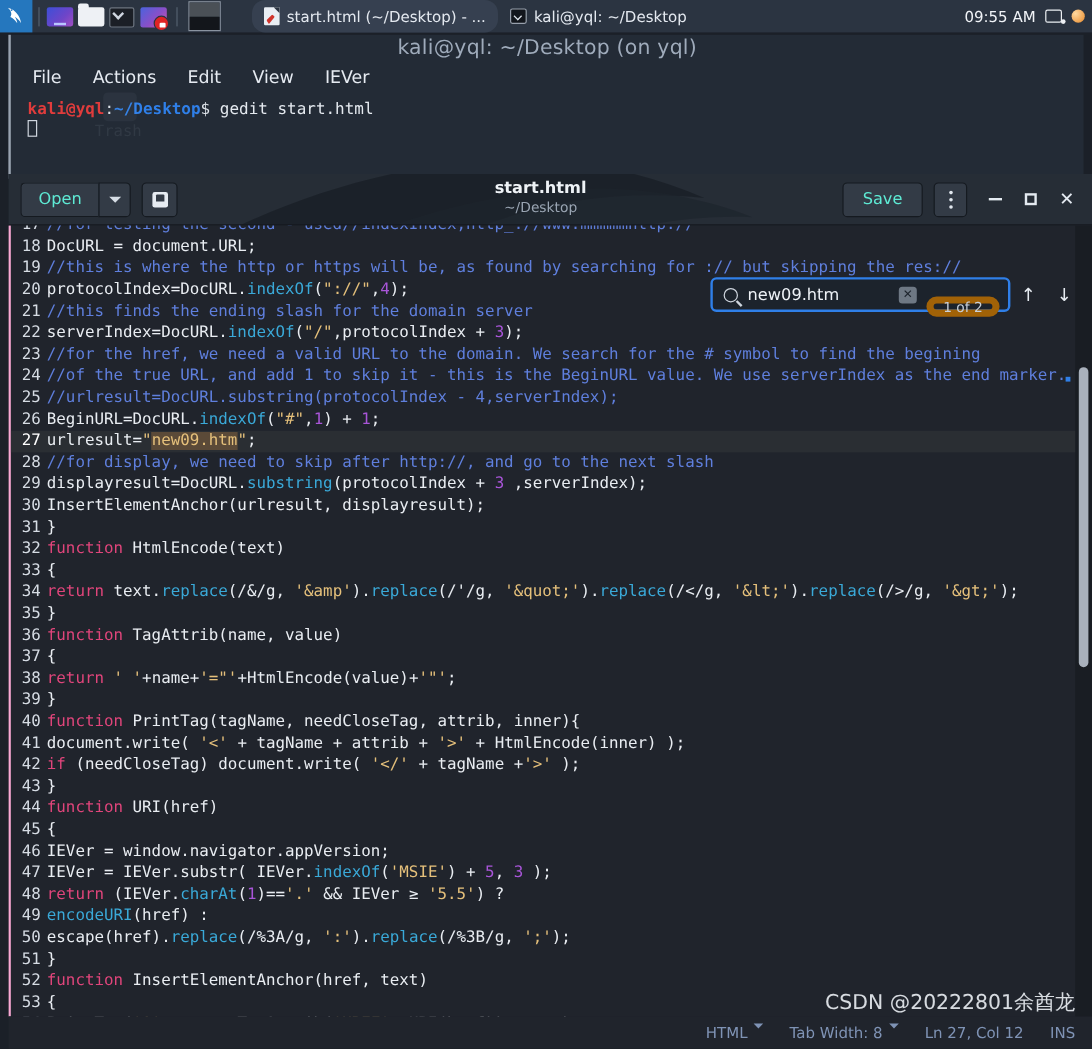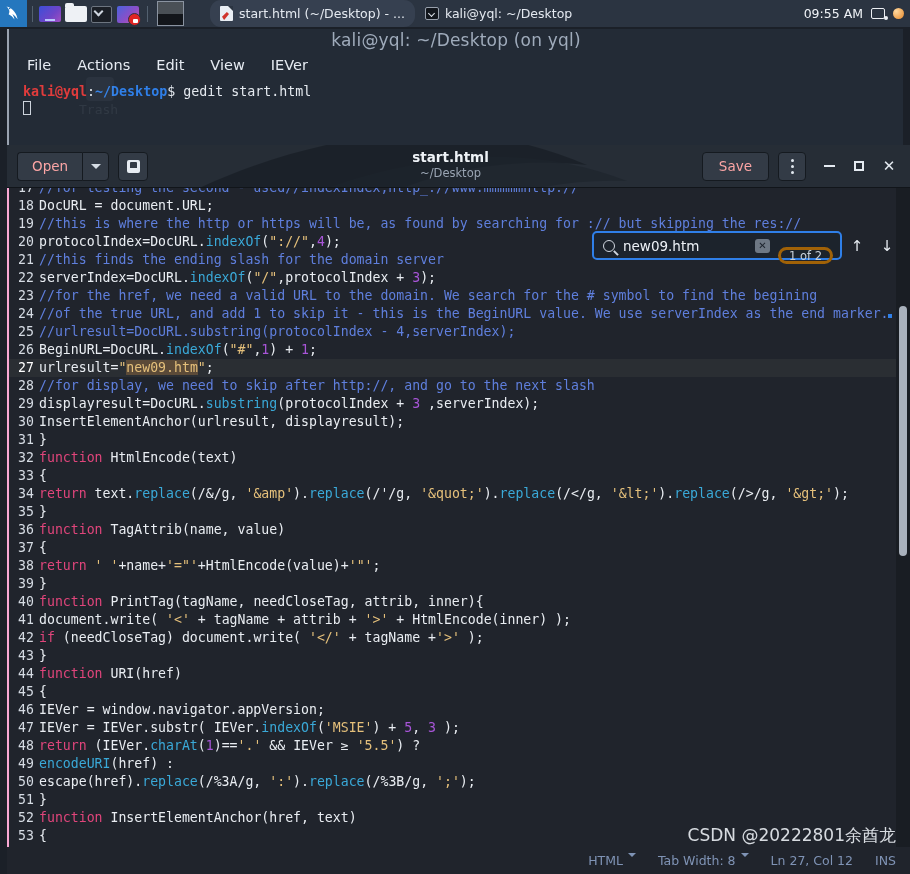--- a/index.html
+++ b/index.html
@@ -116,21 +116,21 @@
     height: 43px; background: #262d36;
     display: flex; align-items: center; padding: 0 6px 0 10px;
     position: relative;
     border-bottom: 1px solid #11151a;
   }
   .ge-dragon {
     position: absolute; inset: 0; overflow: hidden; pointer-events: none; opacity: .5;
   }
   .ge-dragon svg { position: absolute; left: 120px; top: -30px; }
   .btn {
-    background: #333b46; border: 1px solid #151a20; color: #fca5a5;
+    background: #333b46; border: 1px solid #151a20; color: #5eead4;
     font-size: 13.5px; border-radius: 4px; height: 29px;
     display: flex; align-items: center; justify-content: center; cursor: pointer;
     position: relative; z-index: 2;
   }
   .btn-open { padding: 0 14px; border-radius: 4px 0 0 4px; border-right: none; }
   .btn-arrow { width: 27px; border-radius: 0 4px 4px 0; }
   .btn-arrow .caret {
     width: 0; height: 0; border-left: 5px solid transparent; border-right: 5px solid transparent;
     border-top: 5px solid #d6dde5;
   }
@@ -192,21 +192,21 @@
     background: #1c232c; border: 2px solid #2f7fe8; border-radius: 5px;
     height: 29px; padding: 0 7px 0 9px; min-width: 250px;
   }
   .s-ico { width: 12px; height: 12px; border: 1.7px solid #cfd6df; border-radius: 50%; position: relative; flex:0 0 auto;}
   .s-ico:after { content: ""; position: absolute; right: -5px; bottom: -3px; width: 6px; height: 1.8px;
     background: #cfd6df; transform: rotate(45deg); }
   .s-text { color: #eef2f7; font-size: 13.5px; flex: 1; }
   .s-clear { width: 15px; height: 14px; background: #6e7884; border-radius: 3px;
     color: #1c232c; font-size: 10px; display: flex; align-items: center; justify-content: center; cursor: pointer; flex:0 0 auto;}
   .s-count {
-    border: 3px solid #a16207; border-radius: 9px; padding: 0 8px; height: 17px;
+    border: 6px solid #a16207; border-radius: 9px; padding: 0 8px; height: 17px;
     font-size: 11.5px; color: #c8d0da; display: flex; align-items: center; flex:0 0 auto;margin-top:20px;
   }
   .s-nav { width: 30px; height: 29px; display: flex; align-items: center; justify-content: center;
     color: #e6ebf1; font-size: 15px; cursor: pointer; }
 
   
   .vscroll {
     position: absolute; right: 3px; top: 118px; width: 8px; height: 250px;
     background: #a9b1bc; border-radius: 4px; z-index: 5;
   }

